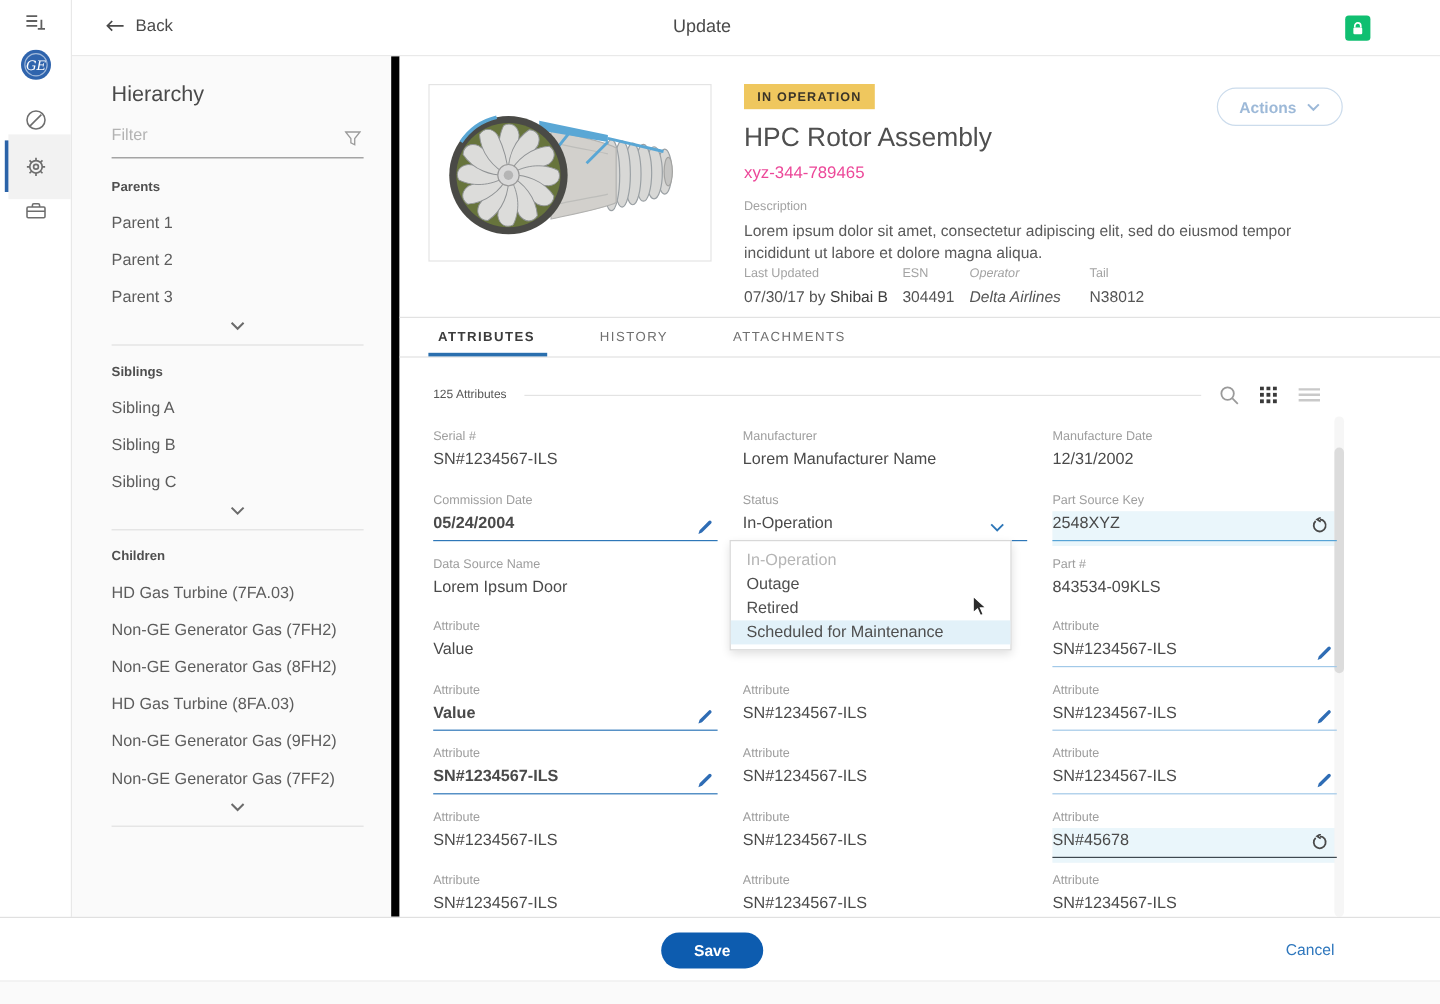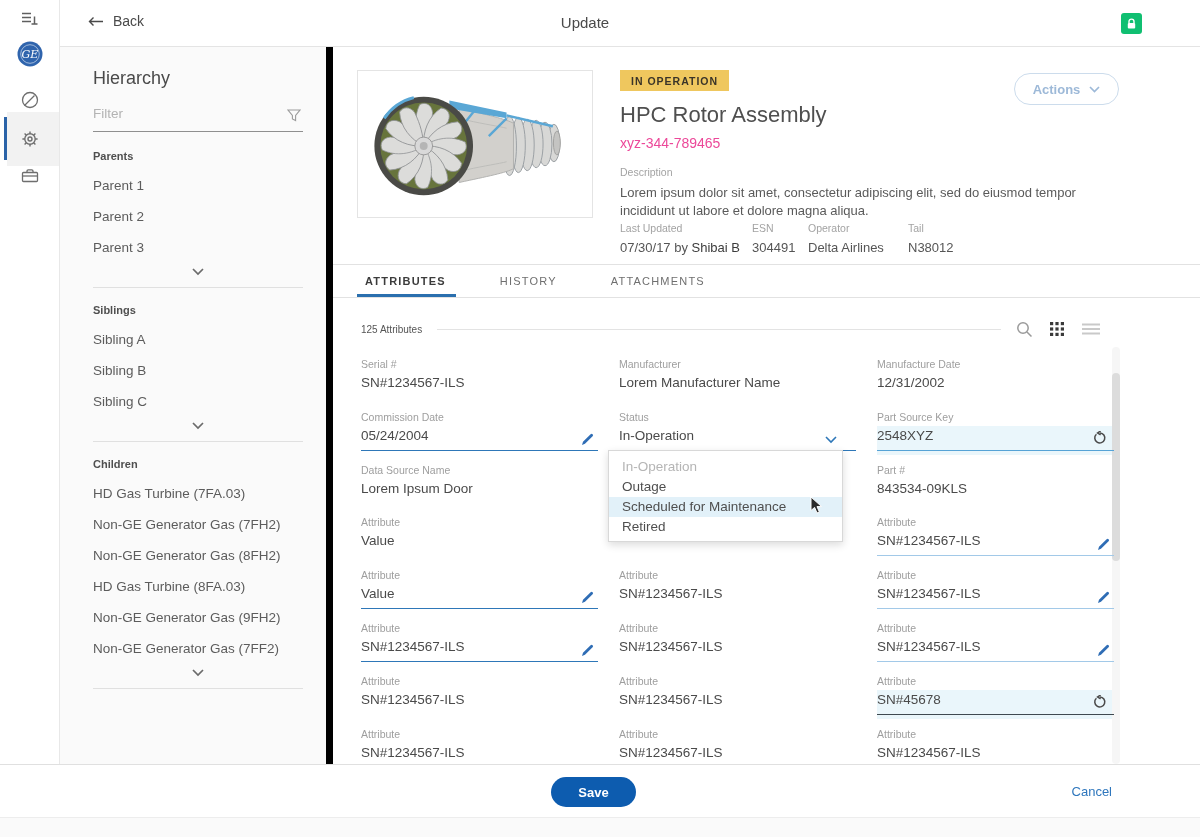--- a/index.html
+++ b/index.html
@@ -39,41 +39,41 @@
   .asset-info{position:absolute;left:287px;top:23px;width:500px;}
   .badge{display:inline-block;background:#efc75e;color:#3a3428;font-size:10.5px;font-weight:bold;letter-spacing:1px;padding:5px 11px 4px;}
   .asset-title{font-size:22px;color:#4f4f4f;margin-top:11px;}
   .asset-id{font-size:14px;color:#ec4899;margin-top:7px;}
   .desc-label{font-size:10.5px;color:#a3a3a3;margin-top:15px;}
   .desc-text{font-size:13px;color:#5a5a5a;line-height:18px;margin-top:6px;width:470px;}
   .meta-row{position:absolute;left:287px;top:175px;display:flex;}
   .meta-col .m-label{font-size:10.5px;color:#a3a3a3;}
   .meta-col .m-value{font-size:13px;color:#555;margin-top:6px;}
   .meta-col .m-bold{font-weight:normal;color:#3c3c3c;}
-  .meta-c1{width:132px;} .meta-c2{width:56px;} .meta-c3{width:100px;}
+  .meta-c1{width:132px;} .meta-c2{width:56px;} .meta-c3{width:100px;font-style:italic;}
   .actions-btn{position:absolute;left:681px;top:26px;width:105px;height:32px;border:1px solid #ccdcec;border-radius:16px;
     display:flex;align-items:center;justify-content:center;gap:9px;color:#9db9d8;font-size:13px;font-weight:bold;cursor:pointer;background:#fff;box-sizing:border-box;}
 
   .tabs{height:32px;border-bottom:1px solid #e2e2e2;display:flex;align-items:stretch;padding-left:32px;box-sizing:content-box;}
   .tab{margin-right:54px;font-size:11px;letter-spacing:1.2px;color:#6f6f6f;display:flex;align-items:center;position:relative;cursor:pointer;}
   .tab.active{color:#3c3c3c;font-weight:bold;}
   .tab.active::after{content:"";position:absolute;left:-8px;right:-10px;bottom:0;height:3px;background:#2a6fae;}
 
   .attr-toolbar{display:flex;align-items:center;margin-top:14px;height:34px;padding:0 100px 0 28px;}
   .attr-count{font-size:10px;color:#555;white-space:nowrap;}
   .rule{flex:1;border-top:1px solid #e3e3e3;margin:0 15px;}
   .tool-icons{display:flex;align-items:center;gap:17px;}
 
   
   .form-grid{position:absolute;left:28px;top:306px;display:grid;grid-template-columns:237px 237px 237px;column-gap:21px;grid-auto-rows:52.8px;}
   .cell{position:relative;padding-top:5px;box-sizing:border-box;}
   .flabel{font-size:10.5px;color:#9e9e9e;position:relative;z-index:1;}
   .fval{font-size:13.5px;color:#4a4a4a;margin-top:4px;height:18px;line-height:18px;padding:0 26px 5px 0;
         border-bottom:1.5px solid transparent;position:relative;z-index:1;white-space:nowrap;overflow:hidden;}
-  .cell.ed  .fval{border-bottom-color:#2e77b8;}
+  .cell.ed  .fval{border-bottom-color:#2e77b8;font-weight:bold;}
   .cell.ed2 .fval{border-bottom-color:#a2c9e8;}
   .cell.sel .fval{border-bottom-color:#2e77b8;}
   .cell.mod .fval{border-bottom-color:#56a3d6;}
   .cell.mod2 .fval{border-bottom-color:#3f4950;}
   .bgbox{position:absolute;left:0;right:0;top:20px;height:29px;background:#eaf6fb;z-index:0;}
   .pencil{position:absolute;right:4px;top:27px;z-index:2;cursor:pointer;}
   .undo{position:absolute;right:7px;top:25px;z-index:2;cursor:pointer;}
   .sel-chev{position:absolute;right:19px;top:30px;color:#2e77b8;z-index:2;cursor:pointer;}
 
   
@@ -441,22 +441,22 @@
       <div class="cell ro">
         <div class="flabel">Attribute</div>
         <div class="fval">SN#1234567-ILS</div>
       </div>
     </div>
   </div>
 
   <div class="dropdown">
     <div class="opt dim">In-Operation</div>
     <div class="opt">Outage</div>
+    <div class="opt">Retired</div>
     <div class="opt hl">Scheduled for Maintenance</div>
-    <div class="opt">Retired</div>
   </div>
   <div class="cursor-icon">
     <svg width="13" height="19" viewBox="0 0 13 19">
         <path d="M1 1 L1 14.5 L4.6 11.4 L7 17 L9.4 16 L7 10.6 L11.6 10.6 Z" fill="#2b2b2b" stroke="#fff" stroke-width="1"></path>
       </svg>
   </div>
 
   <div class="sb-track"></div>
   <div class="sb-thumb"></div>
 

